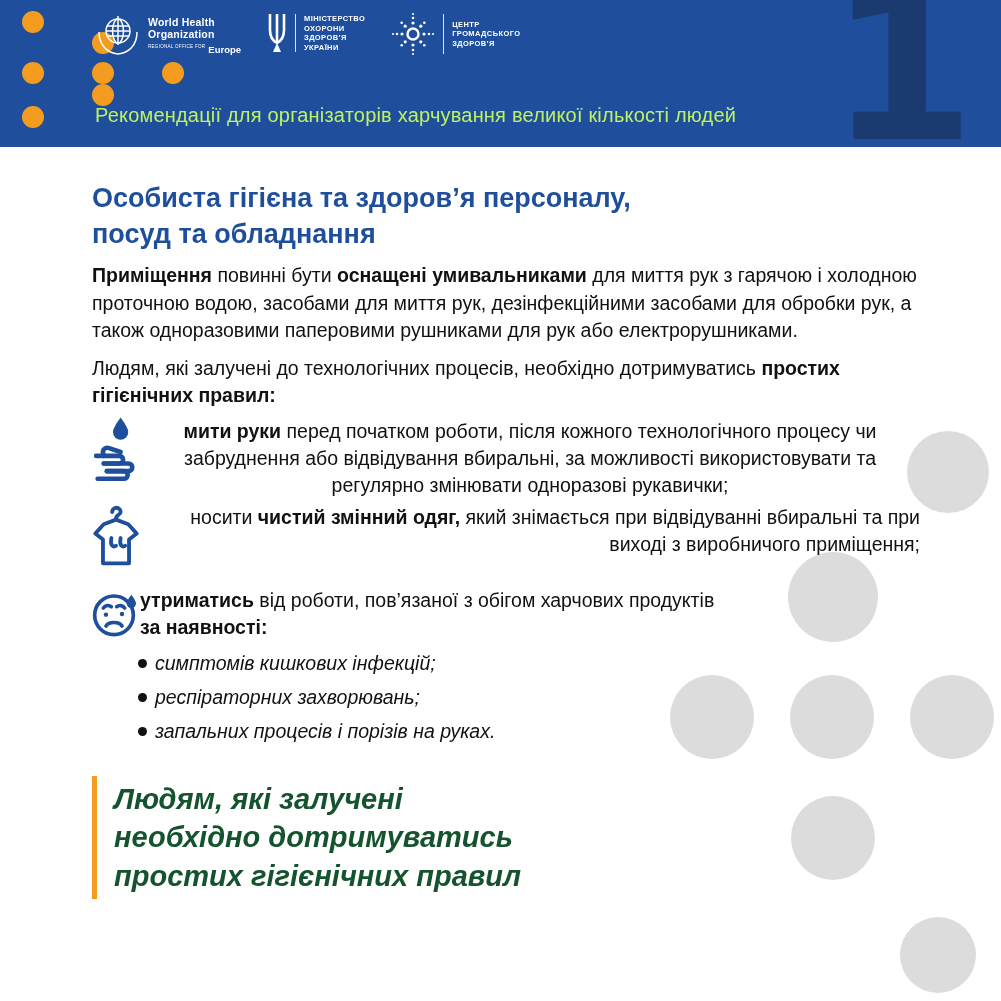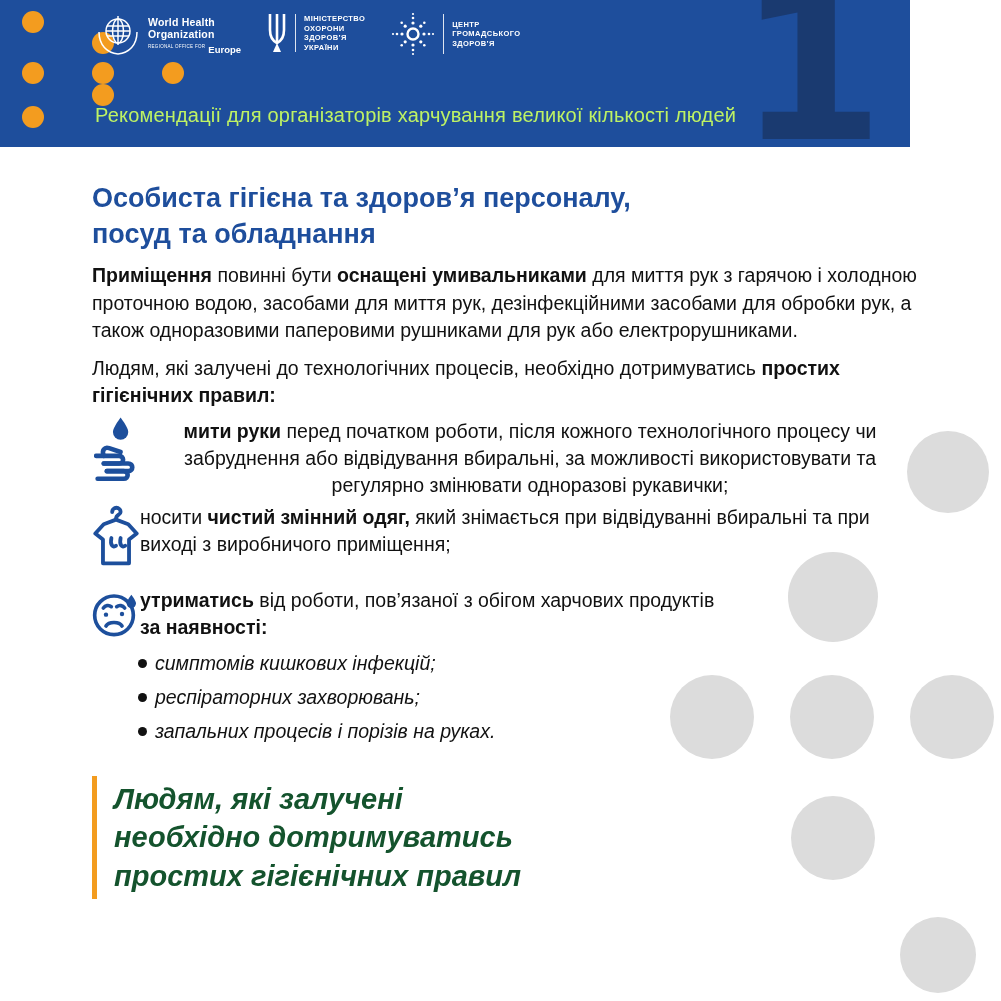--- a/index.html
+++ b/index.html
@@ -4,21 +4,21 @@
 <style>
   html,body{margin:0;padding:0;}
   body{
     width:1001px;height:1001px;background:#fff;
     font-family:"Liberation Sans",sans-serif;
     -webkit-font-smoothing:antialiased;
   }
   .poster{position:relative;width:1001px;height:1001px;background:#fff;overflow:hidden;}
 
   
-  .header{position:absolute;left:0;top:0;width:910px;height:147px;background:#1e4e9c;overflow:hidden;z-index:3;}
+  .header{position:absolute;left:0;top:0;width:1001px;height:147px;background:#1e4e9c;overflow:hidden;z-index:3;}
   .dot{position:absolute;width:22px;height:22px;border-radius:50%;background:#f39c1f;}
   .d1{left:22px;top:11px;} .d2{left:92px;top:32px;} .d3{left:22px;top:62px;}
   .d4{left:92px;top:62px;} .d5{left:162px;top:62px;} .d6{left:92px;top:84px;} .d7{left:22px;top:106px;}
 
   .logos{position:absolute;left:95px;top:12px;display:flex;align-items:flex-start;gap:26px;}
   .logo{display:flex;align-items:center;color:#fff;}
   .who-text{margin-left:7px;}
   .who-name{font-size:10.5px;font-weight:bold;line-height:12px;letter-spacing:.2px;}
   .who-region{margin-top:4px;display:flex;align-items:flex-start;gap:3px;}
   .who-region .small{font-size:4.5px;letter-spacing:.3px;}
@@ -39,21 +39,21 @@
   .c5{left:910px;top:675px;width:84px;height:84px;}
   .c6{left:791px;top:796px;width:84px;height:84px;}
   .c7{left:900px;top:917px;width:76px;height:76px;}
 
   
   .content{position:absolute;left:92px;top:147px;width:828px;z-index:2;color:#111;}
   .section-heading{margin:33px 0 0 0;color:#1e4e9c;font-size:27px;font-weight:bold;line-height:36px;}
   .para{margin:10px 0 0 0;font-size:19.5px;line-height:27.5px;}
   .para .b{font-weight:bold;}
   .item{display:flex;align-items:flex-start;}
-  .item-1{margin-top:6px;text-align:center;} .item-2{margin-top:3px;} .item-3{margin-top:17px;}
+  .item-1{margin-top:6px;text-align:center;} .item-2{margin-top:3px;text-align:right;} .item-3{margin-top:17px;}
   .item-icon{flex:0 0 48px;width:48px;display:flex;justify-content:center;}
   .item-text{font-size:19.5px;line-height:27px;padding-top:2px;}
   .item-text .b{font-weight:bold;}
   .bullets{list-style:none;margin:4px 0 0 0;padding:0 0 0 46px;}
   .bullets li{position:relative;padding-left:17px;margin-top:7px;font-size:19.5px;line-height:27px;font-style:italic;}
   .bullets li::before{content:"";position:absolute;left:0;top:9px;width:9px;height:9px;border-radius:50%;background:#111;}
   .quote{margin-top:31px;border-left:5px solid #f39c1f;padding:4px 0 4px 17px;
          color:#14532d;font-size:29px;font-weight:bold;font-style:italic;line-height:38.5px;}
   svg{display:block;}
 </style>

